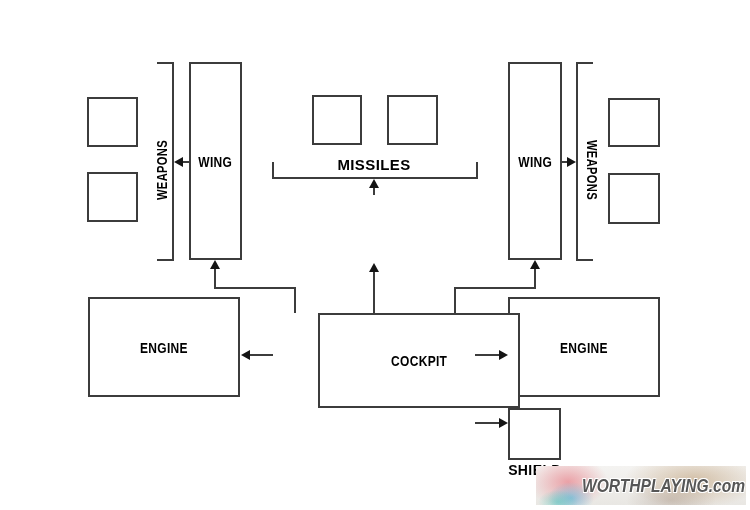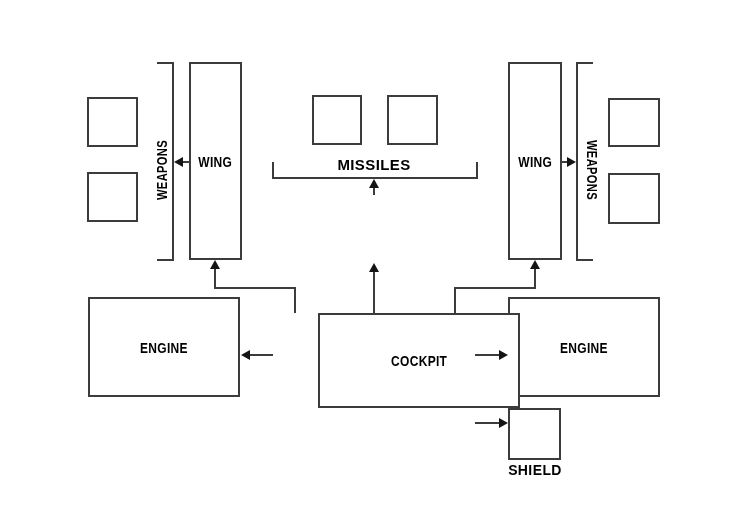--- a/index.html
+++ b/index.html
@@ -125,14 +125,22 @@
   <div class="tri right" style="left:499px;top:350px;"></div>
 
   <div class="hline" style="left:475px;top:422px;width:24px;"></div>
   <div class="tri right" style="left:499px;top:418px;"></div>
 
   <div class="box" style="left:508px;top:408px;width:53px;height:52px;"></div>
   <div class="caption" style="left:500px;top:461px;width:70px;">
     <span class="lbl sm">SHIELD</span>
   </div>
 
+  <div class="wm">
+    <div class="blob pink"></div>
+    <div class="blob blue"></div>
+    <div class="blob teal"></div>
+    <div class="blob tan"></div>
+    <div class="blob tan2"></div>
+    <span class="wm-text">WORTHPLAYING.com</span>
+  </div>
 
 </div>
 
 </body></html>

